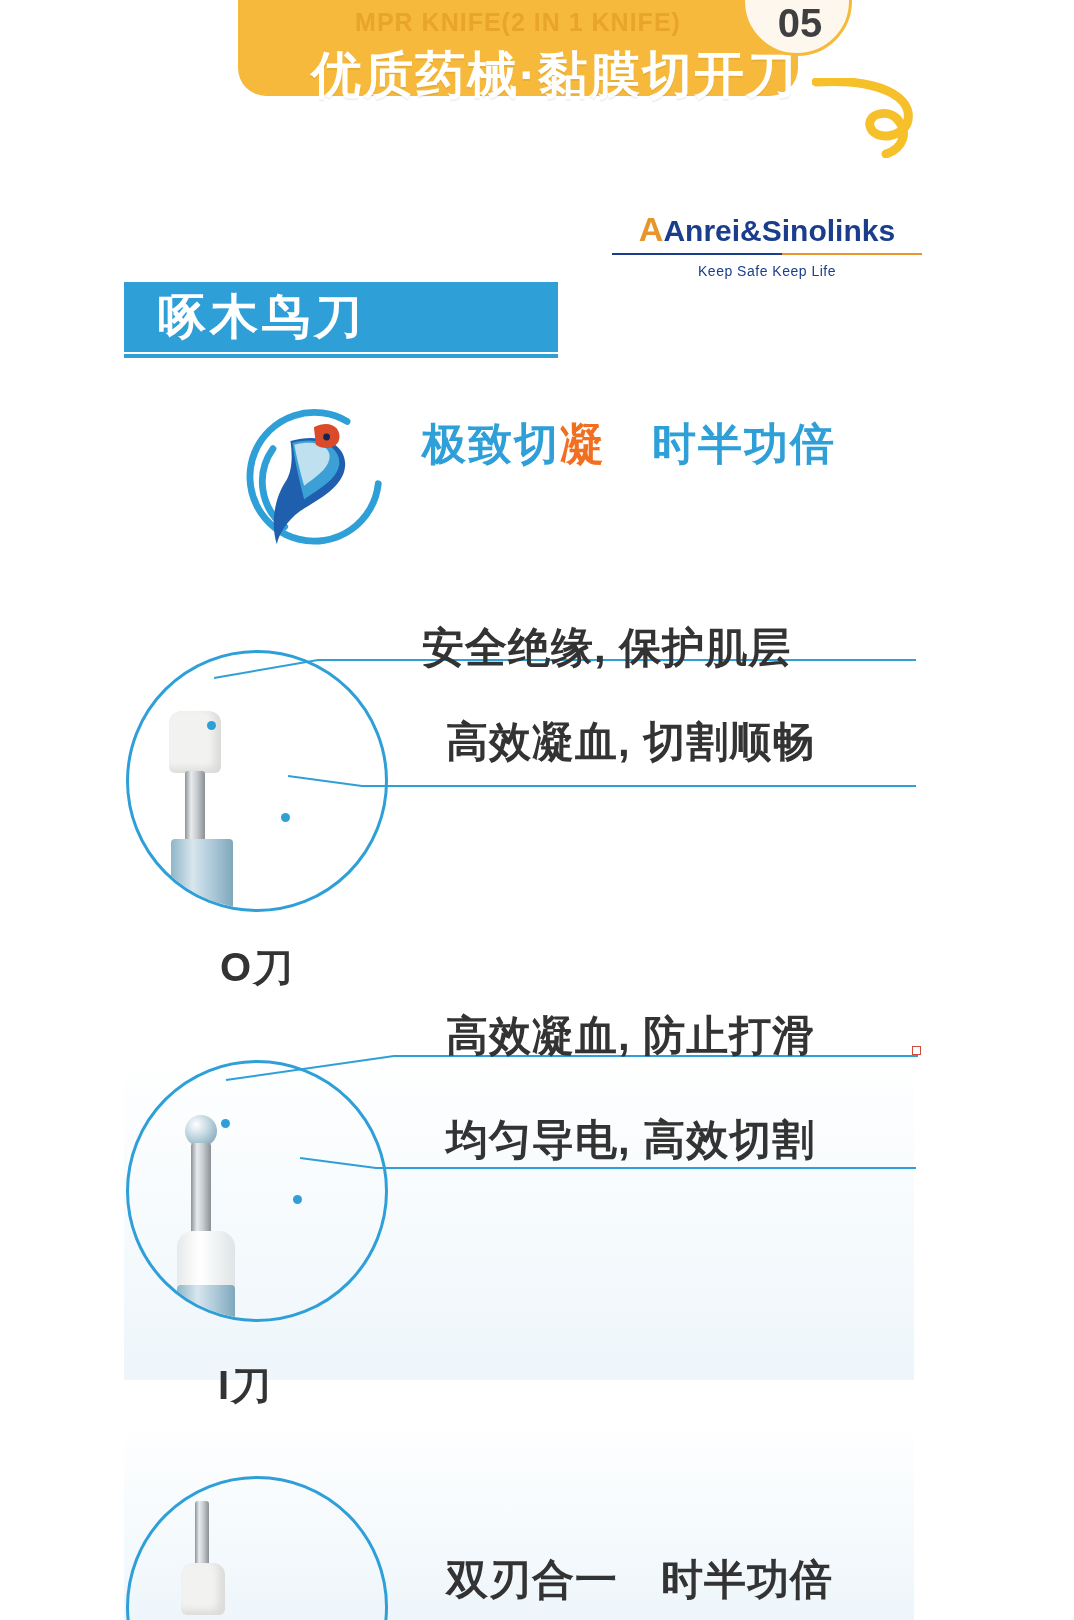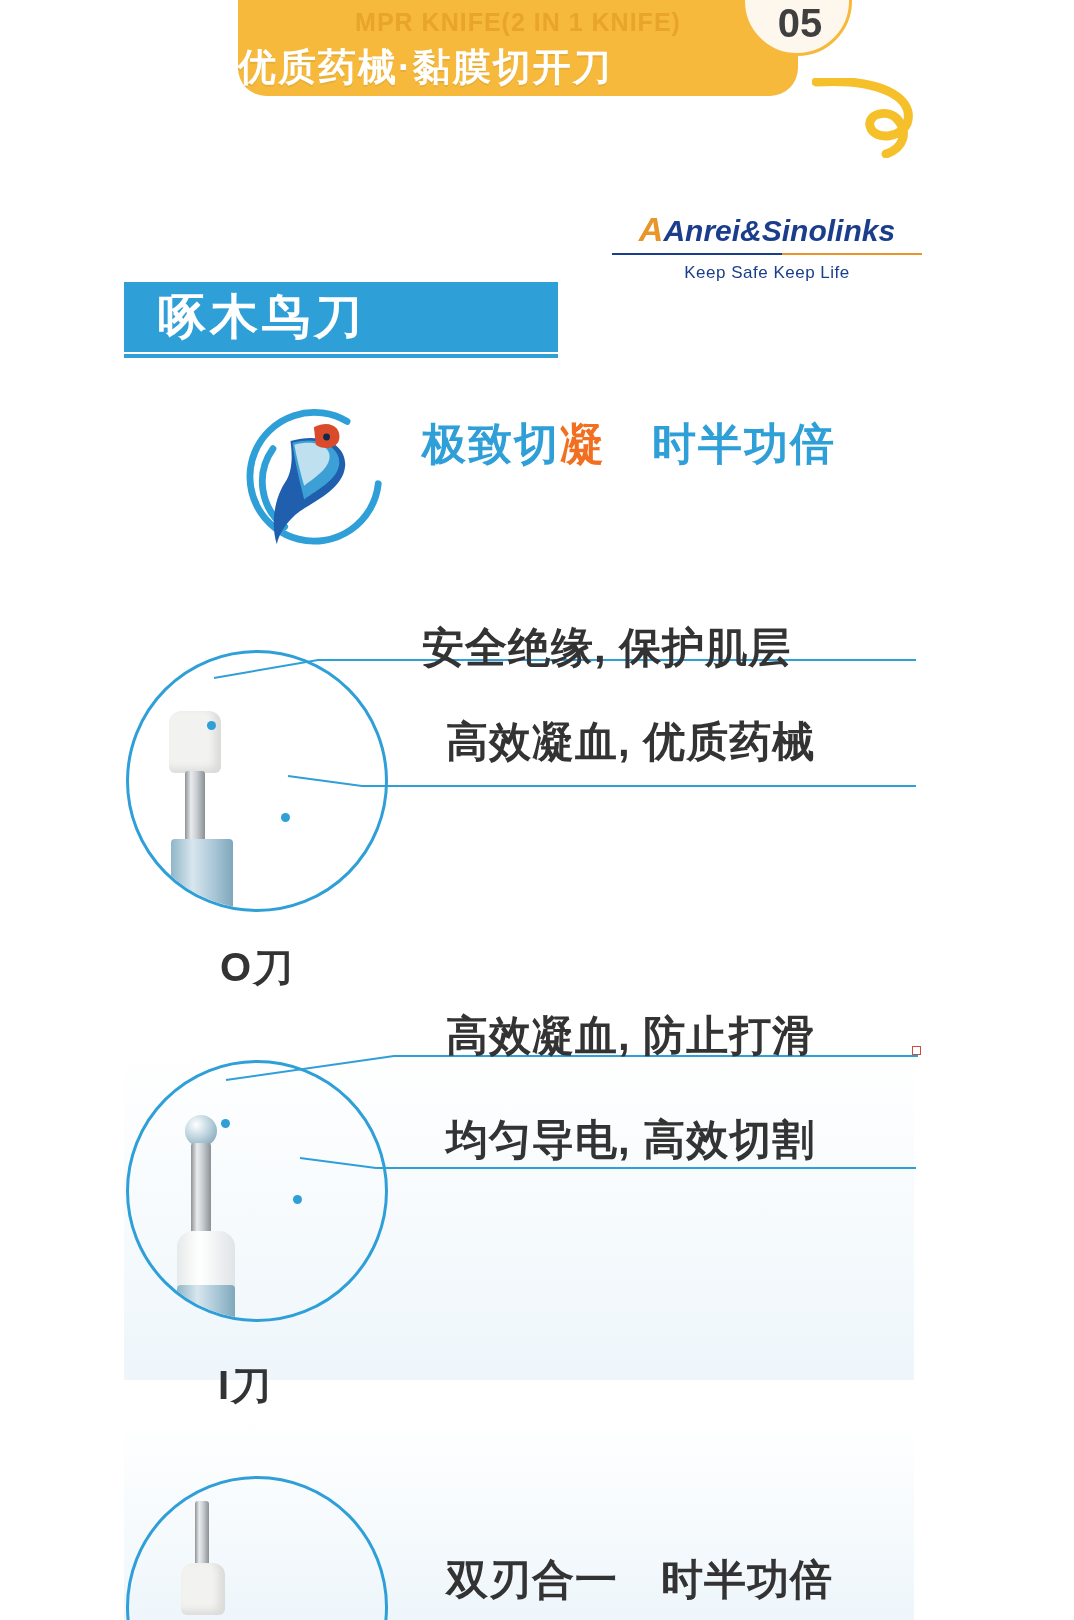--- a/index.html
+++ b/index.html
@@ -38,22 +38,22 @@
     letter-spacing: 1px;
     color: #e8a42b;
     white-space: nowrap;
     overflow: hidden;
   }
   .banner-cn {
     position: absolute;
     left: 0;
     top: 88px;
     width: 560px;
-    text-align: left;
-    font-size: 38px;
+    text-align: right;
+    font-size: 50px;
     font-weight: bold;
     color: #ffffff;
     letter-spacing: 2px;
     white-space: nowrap;
     text-shadow: 0 2px 0 rgba(0,0,0,0.06);
   }
   .badge-circle {
     position: absolute;
     left: 742px;
     top: -54px;
@@ -86,33 +86,32 @@
   .brand {
     position: absolute;
     left: 612px;
     top: 210px;
     width: 310px;
     text-align: center;
   }
   .brand-name {
     font-size: 30px;
     font-weight: bold;
-    font-style: italic;
     color: #1a3e8c;
     letter-spacing: 0px;
     white-space: nowrap;
   }
   .brand-rule {
     margin-top: 4px;
     height: 2px;
     background: linear-gradient(to right, #1a3e8c 0%, #1a3e8c 55%, #e8962c 55%, #e8962c 100%);
   }
   .brand-tag {
     margin-top: 8px;
-    font-size: 17px;
+    font-size: 14px;
     color: #1a3e8c;
     letter-spacing: 0.5px;
     white-space: nowrap;
   }
   .brand-a {
     color: #e8962c;
     font-size: 34px;
   }
 
   
@@ -294,21 +293,21 @@
     <div class="knife-shaft" style="left:56px; top:118px; width:20px; height:70px;"></div>
     <div class="knife-sheath" style="left:42px; top:186px; width:62px; height:80px;"></div>
     <div class="dot" style="left:78px; top:68px;"></div>
     <div class="dot" style="left:152px; top:160px;"></div>
   </div>
   <svg class="leader" style="left:126px; top:620px; width:800px; height:320px;">
     <path d="M88 58 L192 40 L790 40" fill="none" stroke="#2f9fd8" stroke-width="2"></path>
     <path d="M162 156 L236 166 L790 166" fill="none" stroke="#2f9fd8" stroke-width="2"></path>
   </svg>
   <div class="feat" style="left:422px; top:620px;">安全绝缘, 保护肌层</div>
-  <div class="feat" style="left:446px; top:714px;">高效凝血, 优质药械</div>
+  <div class="feat" style="left:446px; top:714px;">高效凝血, 切割顺畅</div>
   <div class="prod-label" style="left:220px; top:940px;">O刀</div>
 </div>
 
 <div class="soft-bg" style="top:1050px; height:330px;"></div>
 <div class="prod" style="top:0;">
   <div class="circle" style="left:126px; top:1060px; width:262px; height:262px; background:transparent;">
     <div class="knife-ball" style="left:56px; top:52px; width:32px; height:32px;"></div>
     <div class="knife-shaft" style="left:62px; top:80px; width:20px; height:92px;"></div>
     <div class="knife-sheath-white" style="left:48px; top:168px; width:58px; height:58px;"></div>
     <div class="knife-sheath" style="left:48px; top:222px; width:58px; height:46px;"></div>

